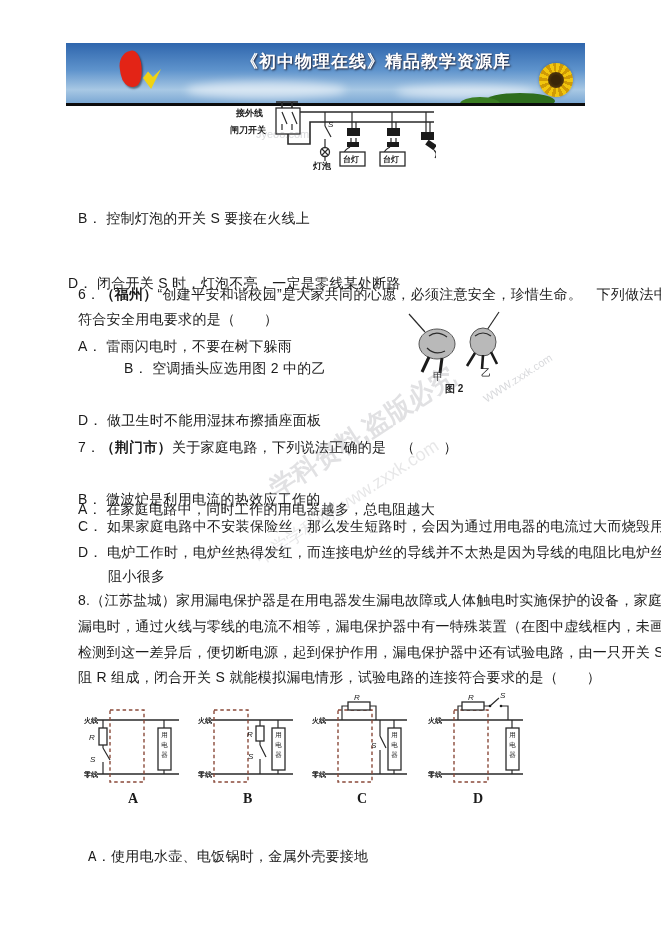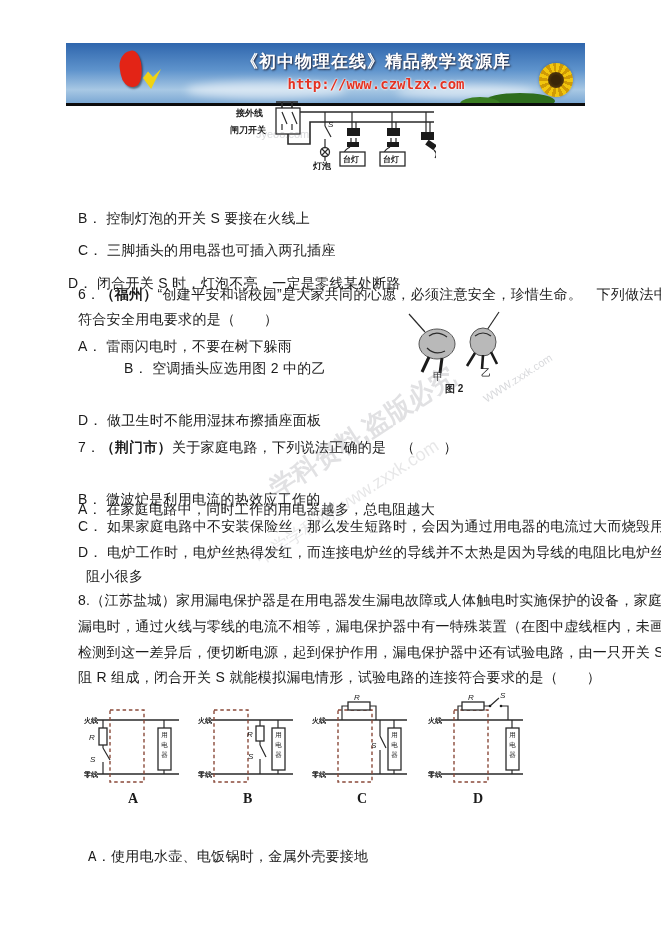--- a/index.html
+++ b/index.html
@@ -46,21 +46,20 @@
 <body>
 
 <div id="page">
 
   <div class="banner">
     <div class="cloud" style="left:120px;top:38px;width:160px;height:18px;"></div>
     <div class="cloud" style="left:330px;top:42px;width:140px;height:14px;"></div>
     <div class="logo-red"></div>
     <div class="logo-yellow"></div>
     <div class="banner-title">《初中物理在线》精品教学资源库</div>
-    <div class="banner-url">http://www.czwlzx.com</div>
     <div class="grass" style="right:30px;bottom:-6px;width:70px;height:16px;"></div>
     <div class="grass" style="right:85px;bottom:-8px;width:40px;height:14px;background:#3a7d22;"></div>
     <div class="sunflower"></div>
     <div class="sunflower-center"></div>
   </div>
 
   <svg style="left:230px;top:100px;" width="206" height="70" viewBox="0 0 206 70">
 
     <path class="wire" d="M52 2 V8 M62 2 V8 M46 2 H57 M56 2 H68"></path>
 
@@ -94,21 +93,20 @@
     <text x="153" y="62" font-size="8" font-weight="bold">台灯</text>
 
     <path class="thin" d="M196 12 V32 M200 22 V32"></path>
     <rect class="solid" x="191" y="32" width="13" height="8"></rect>
     <rect class="solid" x="196" y="42" width="10" height="6" transform="rotate(35 201 45)"></rect>
     <path class="thin" d="M204 50 Q208 54 205 58"></path>
   </svg>
   <div class="wm" style="left:240px;top:128px;font-size:11px;padding-left:16px;">Jyeoo.com</div>
 
   <div class="line" style="left:78px;top:209px;">B． 控制灯泡的开关 S 要接在火线上</div>
-  <div class="line" style="left:78px;top:241px;">C． 三脚插头的用电器也可插入两孔插座</div>
   <div class="line" style="left:68px;top:274px;">D． 闭合开关 S 时，灯泡不亮，一定是零线某处断路</div>
 
   <div class="line" style="left:78px;top:285px;"><span>6．</span><span class="b">（福州）</span><span>“创建平安和谐校园”是大家共同的心愿，必须注意安全，珍惜生命。　下列做法中，不</span></div>
   <div class="line" style="left:78px;top:310px;">符合安全用电要求的是（　　）</div>
   <div class="line" style="left:78px;top:337px;">A． 雷雨闪电时，不要在树下躲雨</div>
   <div class="line" style="left:78px;top:359px;margin-left:46px;">B． 空调插头应选用图 2 中的乙</div>
   <div class="line" style="left:78px;top:411px;">D． 做卫生时不能用湿抹布擦插座面板</div>
 
   <svg style="left:405px;top:304px;" width="118" height="90" viewBox="0 0 118 90">
 
@@ -124,21 +122,21 @@
     <text x="28" y="76" font-size="10">甲</text>
     <text x="76" y="72" font-size="10">乙</text>
     <text x="40" y="88" font-size="10" font-weight="bold">图 2</text>
   </svg>
 
   <div class="line" style="left:78px;top:438px;"><span>7．</span><span class="b">（荆门市）</span><span>关于家庭电路，下列说法正确的是　（　　）</span></div>
   <div class="line" style="left:78px;top:464px;margin-top:36px;">A． 在家庭电路中，同时工作的用电器越多，总电阻越大</div>
   <div class="line" style="left:78px;top:490px;">B． 微波炉是利用电流的热效应工作的</div>
   <div class="line" style="left:78px;top:517px;">C． 如果家庭电路中不安装保险丝，那么发生短路时，会因为通过用电器的电流过大而烧毁用电器</div>
   <div class="line" style="left:78px;top:543px;">D． 电炉工作时，电炉丝热得发红，而连接电炉丝的导线并不太热是因为导线的电阻比电炉丝的电</div>
-  <div class="line" style="left:70px;top:567px;padding-left:16px;">阻小很多</div>
+  <div class="line" style="left:92px;top:567px;padding-left:16px;">阻小很多</div>
 
   <div class="line" style="left:78px;top:591px;">8.（江苏盐城）家用漏电保护器是在用电器发生漏电故障或人体触电时实施保护的设备，家庭电路</div>
   <div class="line" style="left:78px;top:617px;">漏电时，通过火线与零线的电流不相等，漏电保护器中有一特殊装置（在图中虚线框内，未画出）</div>
   <div class="line" style="left:78px;top:643px;">检测到这一差异后，便切断电源，起到保护作用，漏电保护器中还有试验电路，由一只开关 S 与电</div>
   <div class="line" style="left:78px;top:668px;">阻 R 组成，闭合开关 S 就能模拟漏电情形，试验电路的连接符合要求的是（　　）</div>
 
   <svg style="left:84px;top:690px;" width="100" height="100" viewBox="0 0 100 100">
     <text x="0" y="33" font-size="7" font-weight="bold">火线</text>
     <text x="0" y="87" font-size="7" font-weight="bold">零线</text>
     <path class="wire" d="M13 30 H95 M13 84 H95"></path>

